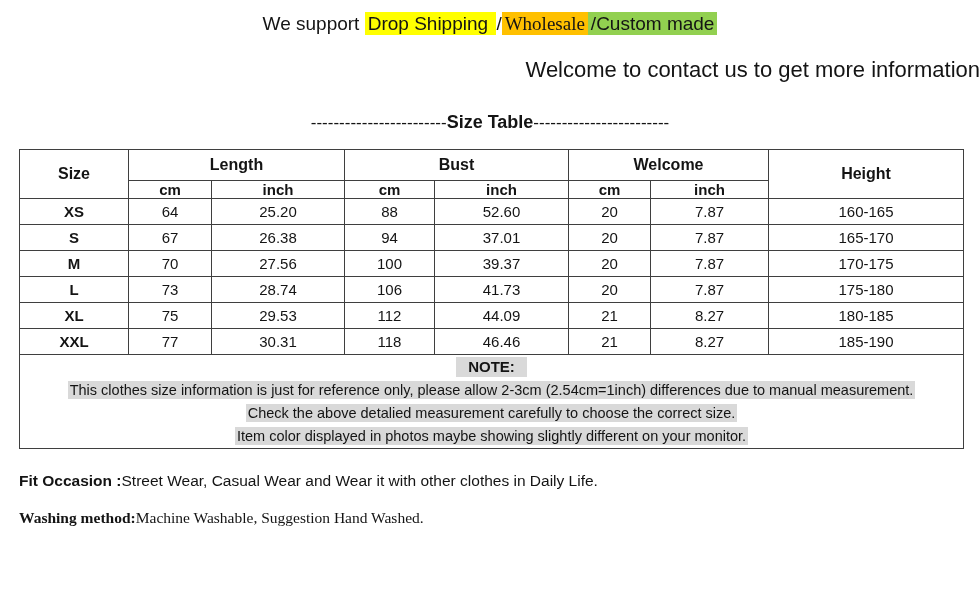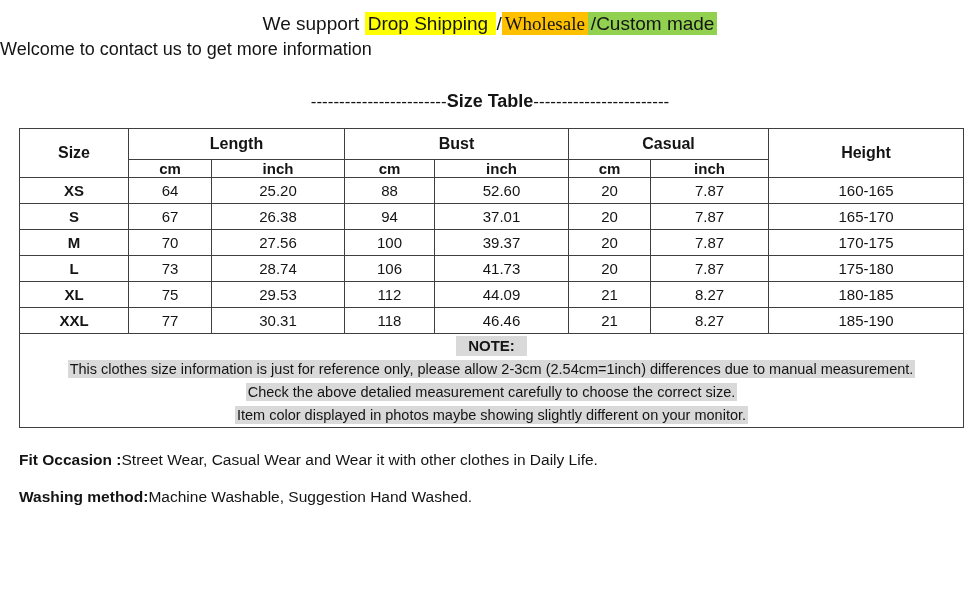--- a/index.html
+++ b/index.html
@@ -19,22 +19,22 @@
   }
   .top-line{
     margin-top:11px;text-align:center;
     font-size:19px;line-height:26px;white-space:nowrap;
   }
   .hl{padding:1px 3px;}
   .hl-yellow{background:var(--hl-yellow);margin-top:16px;}
   .hl-orange{background:var(--hl-orange);font-family:Liberation Serif, serif;}
   .hl-green{background:var(--hl-green);}
   .welcome-line{
-    text-align:left;
-    font-size:18px;line-height:24px;
+    margin-top:21px;text-align:right;
+    font-size:22px;line-height:24px;
   }
   .st-heading{
     margin-top:29px;text-align:center;
     font-size:17px;line-height:22px;white-space:nowrap;
   }
   .st-heading .title{font-weight:bold;font-size:18px;}
   table.size-table{
     margin:15px 0 0 19px;width:944px;
     border-collapse:collapse;table-layout:fixed;
   }
@@ -58,21 +58,21 @@
   }
   .note-line{display:block;margin-top:3px;line-height:19px;}
   .note-line span{
     background:var(--note-gray);
     font-size:14.5px;padding:1px 2px;
   }
   .details{margin-left:19px;}
   .detail-line{font-size:15.5px;line-height:20px;}
   .detail-line .lbl{font-weight:bold;}
   .detail-fit{margin-top:22px;}
-  .detail-wash{margin-top:17px;}
+  .detail-wash{margin-top:17px;font-family:Liberation Serif, serif;}
   .detail-pack{margin-top:17px;}
 </style>
 </head>
 <body>
 
 <div class="top-line">
   <span>We support </span><span class="hl hl-yellow">Drop Shipping </span><span>/</span><span class="hl hl-orange">Wholesale</span><span class="hl hl-green">/Custom made</span>
 </div>
 
 <div class="welcome-line">Welcome to contact us to get more information</div>
@@ -90,21 +90,21 @@
       <col style="width:134px">
       <col style="width:82px">
       <col style="width:118px">
       <col style="width:195px">
   </colgroup>
   <tbody>
       <tr class="hdr-row-1">
     <th rowspan="2">Size</th>
     <th colspan="2">Length</th>
     <th colspan="2">Bust</th>
-    <th colspan="2">Casual</th>
+    <th colspan="2">Welcome</th>
     <th rowspan="2">Height</th>
   </tr>
   <tr class="hdr-row-2">
     <th>cm</th>
     <th>inch</th>
     <th>cm</th>
     <th>inch</th>
     <th>cm</th>
     <th>inch</th>
   </tr>

